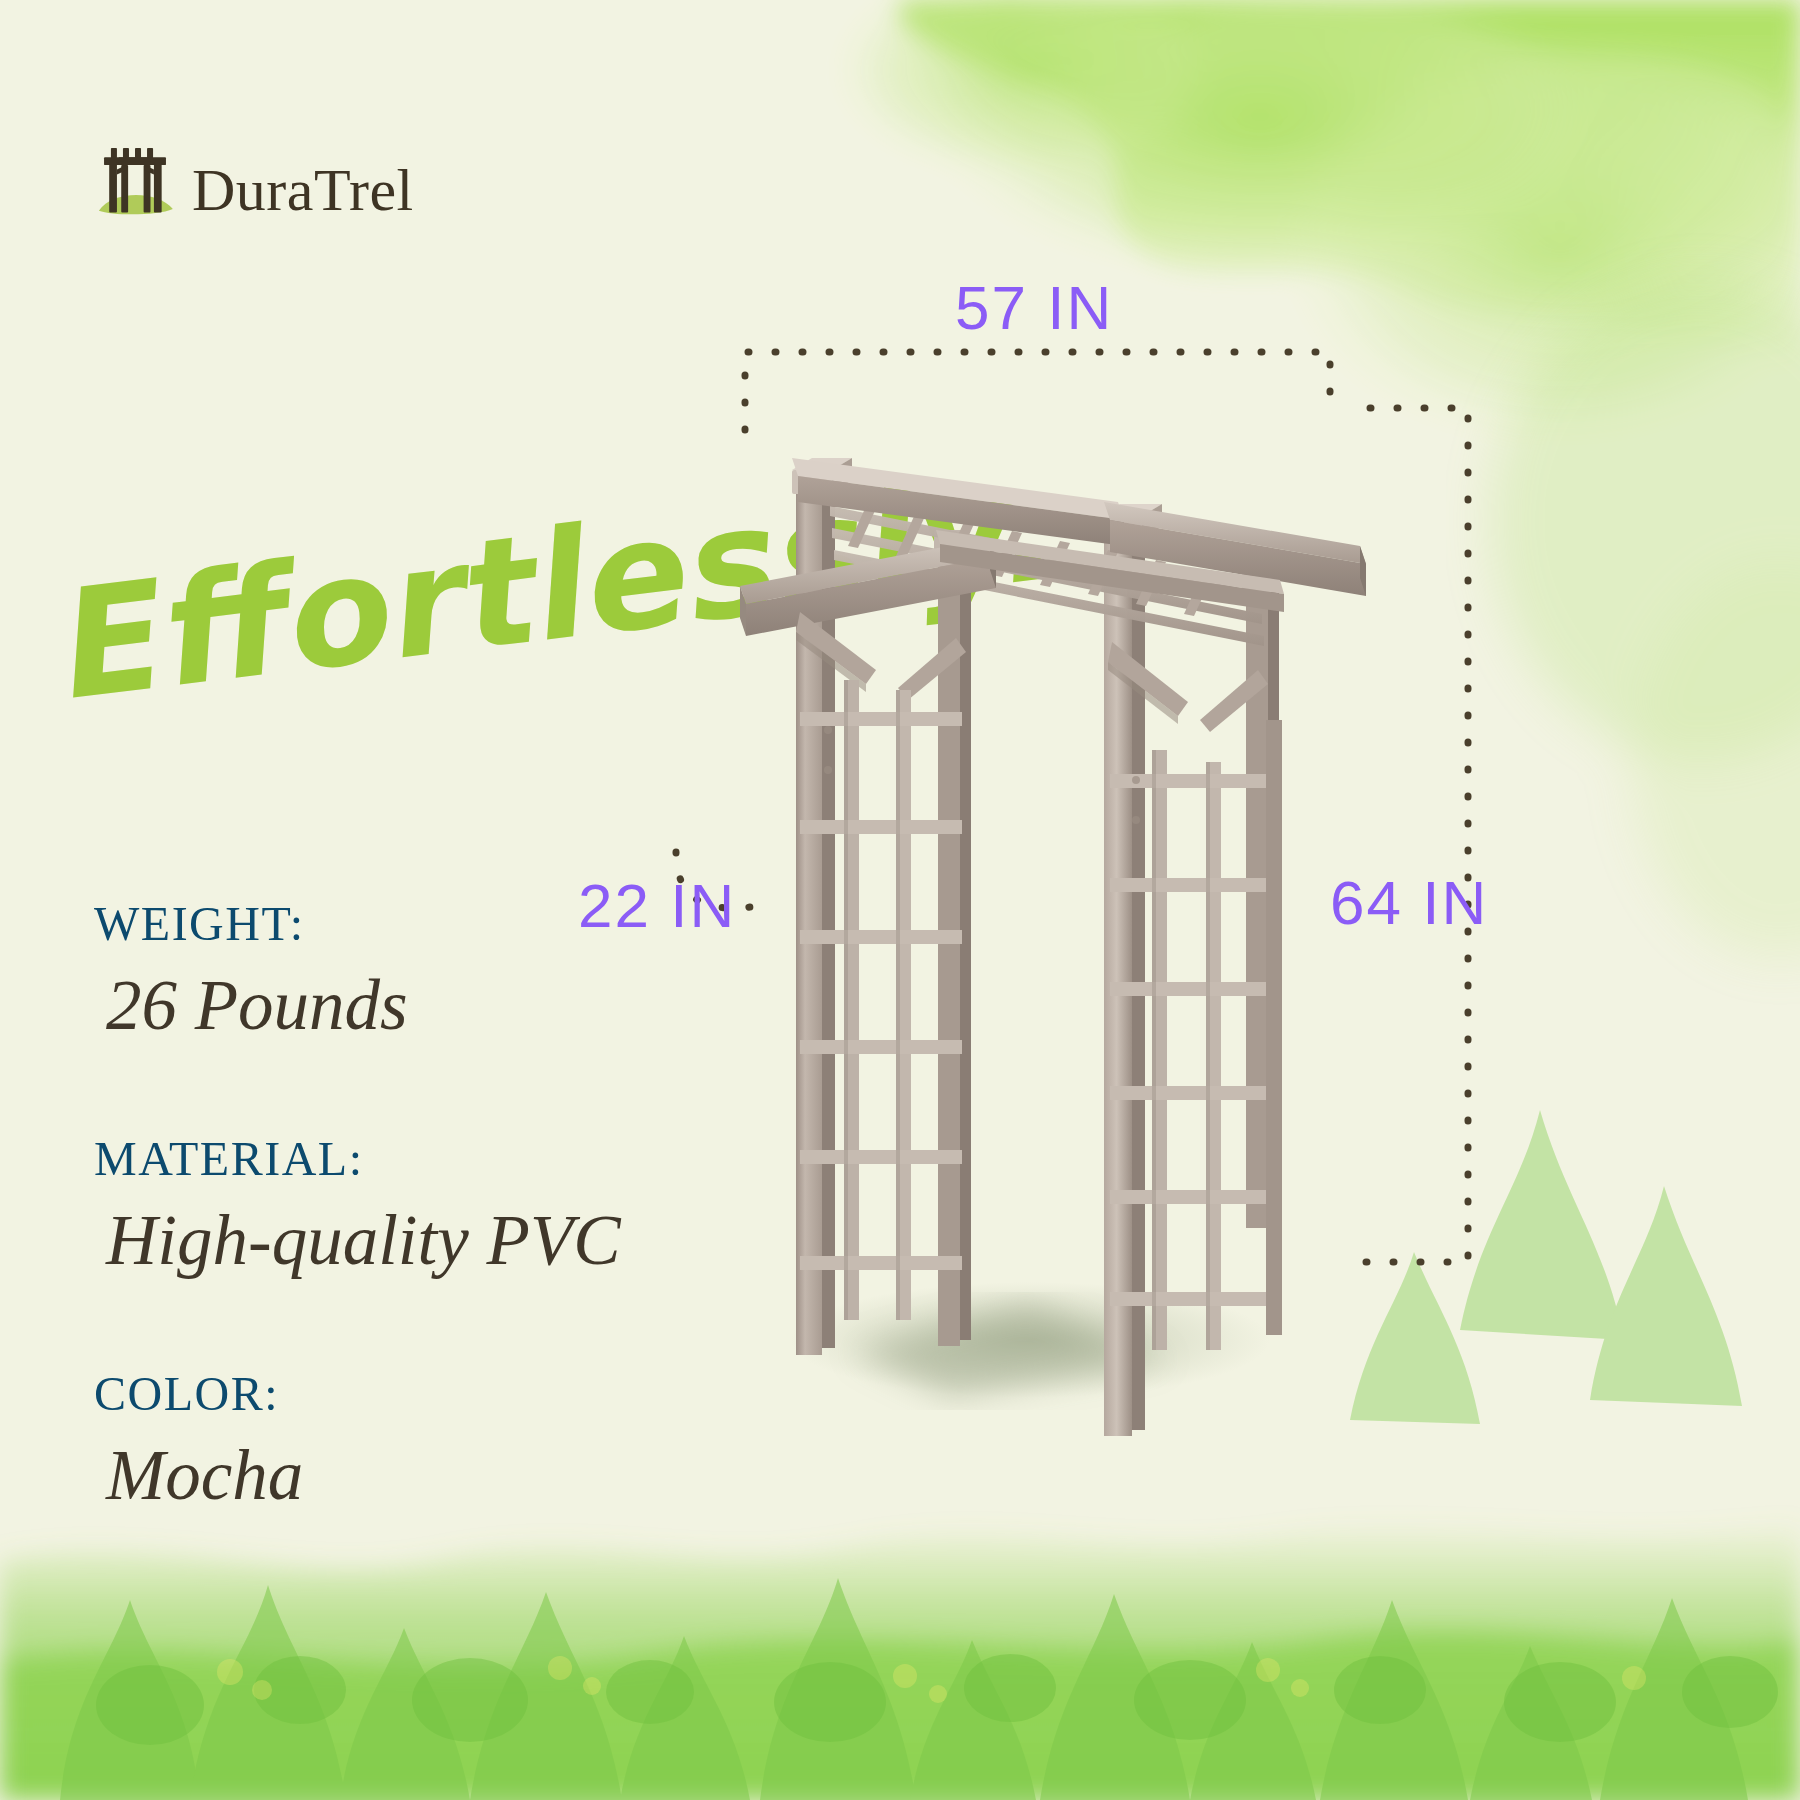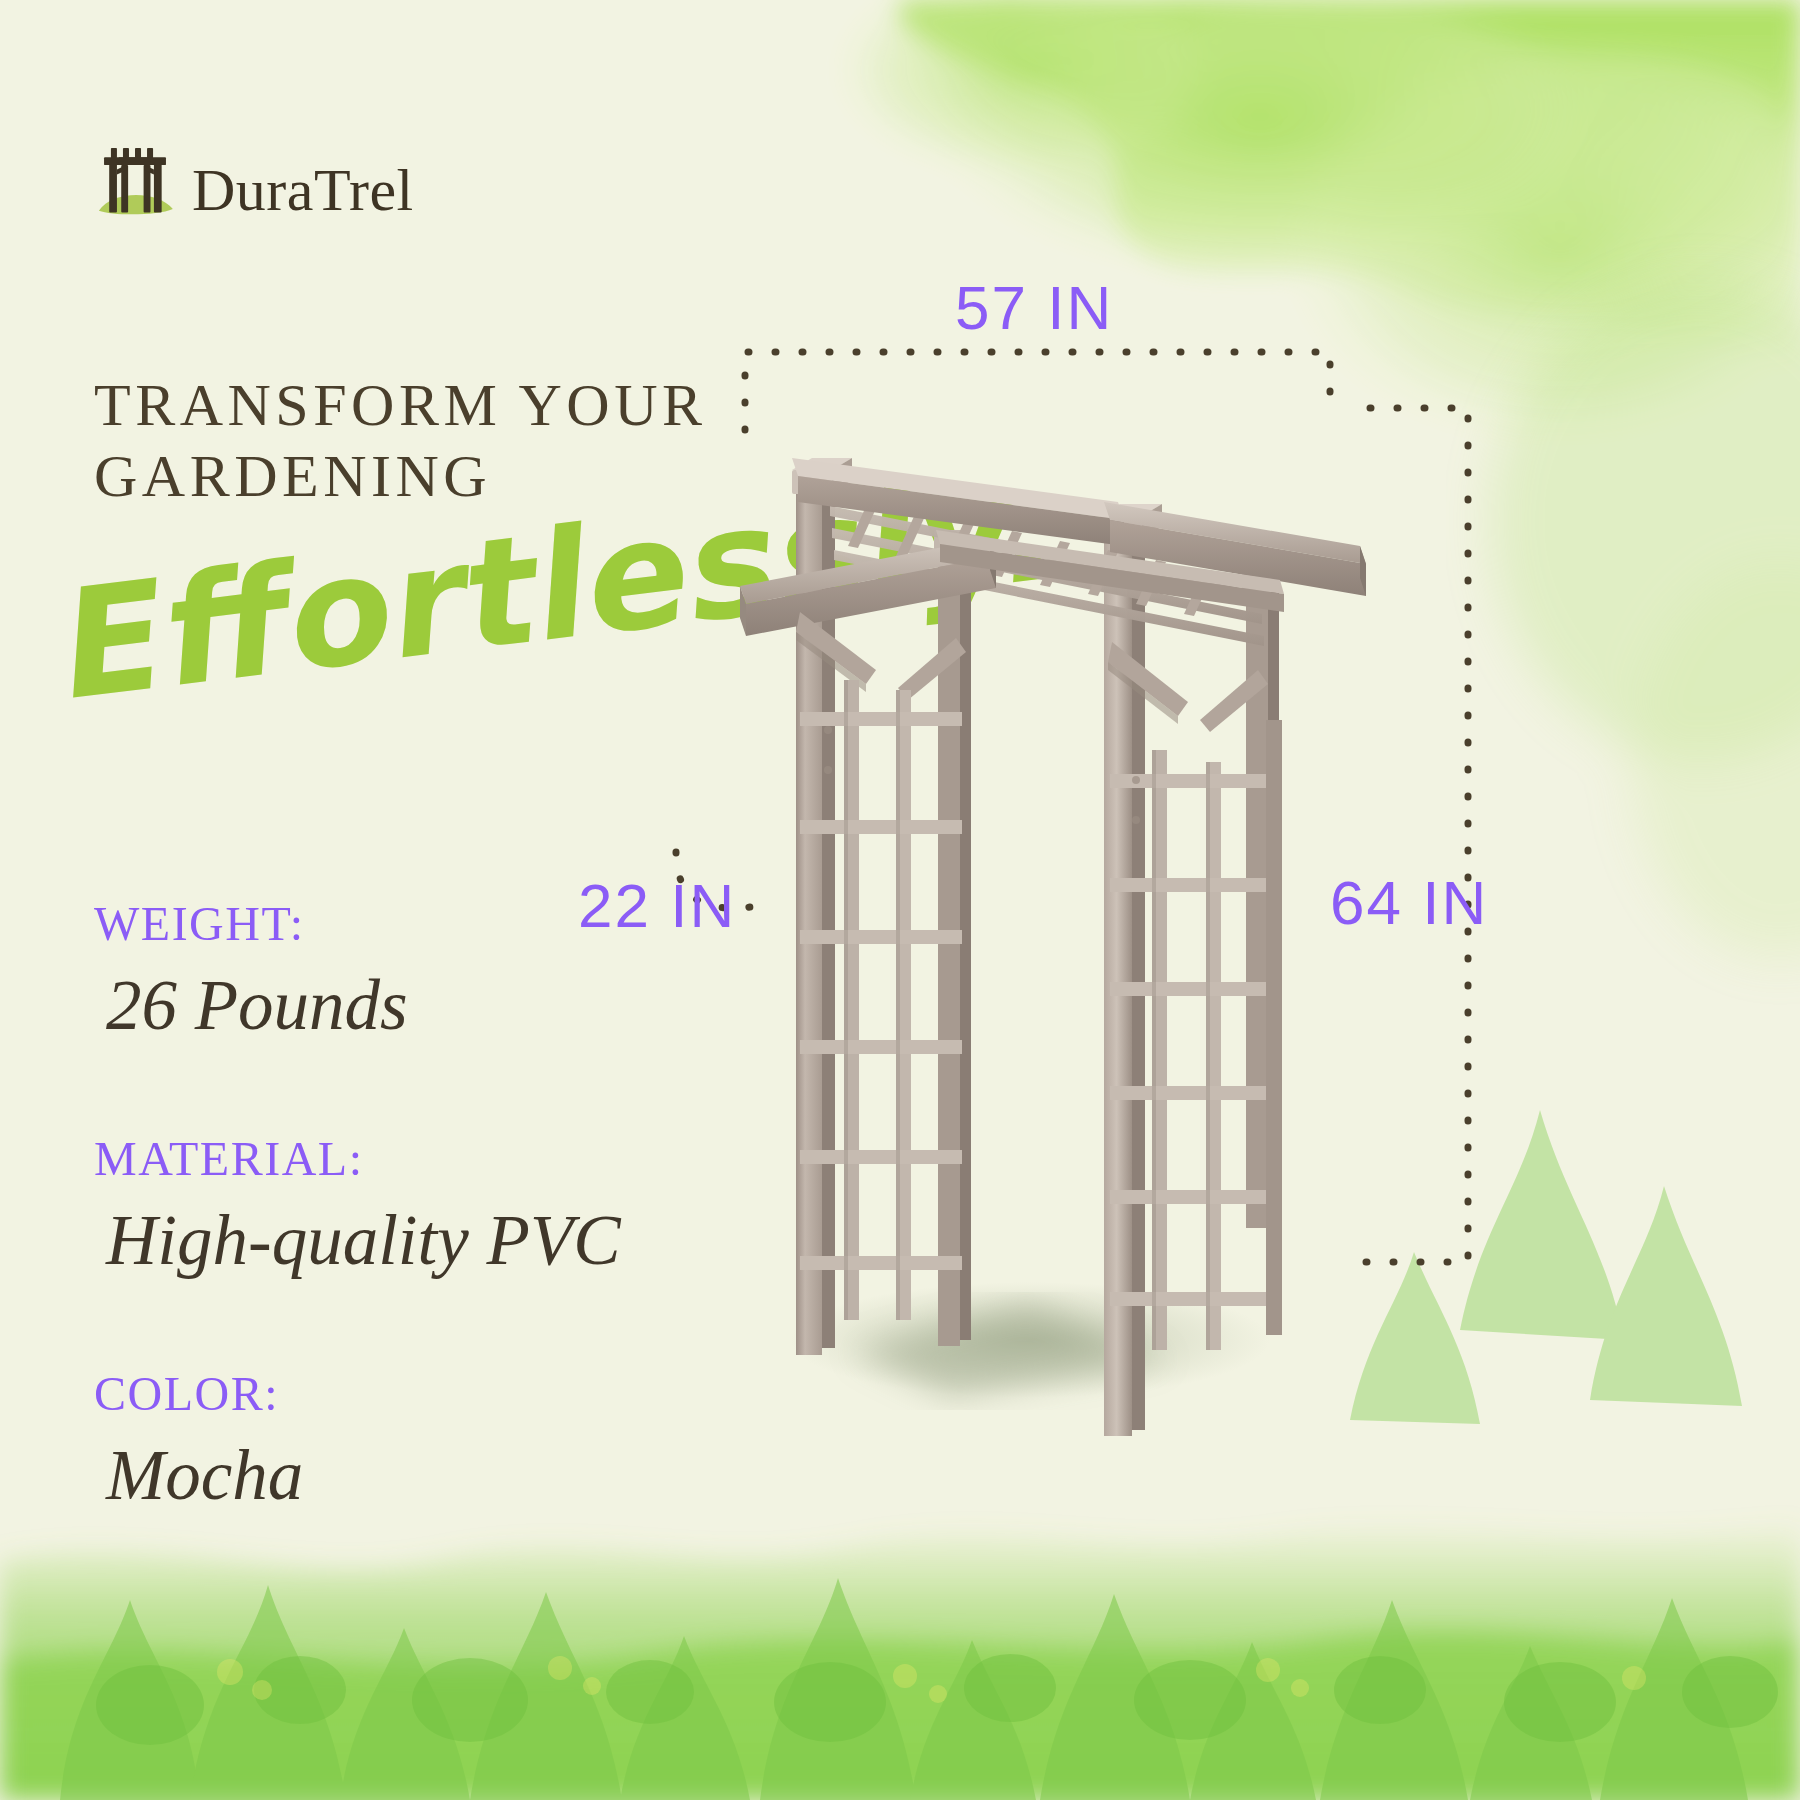--- a/index.html
+++ b/index.html
@@ -37,21 +37,21 @@
   .script-text{
     font-family:"DejaVu Sans", sans-serif;
     font-size:150px;font-style:italic;font-weight:700;
     fill:#9ccb3b;
   }
 
   
   .spec{position:absolute;left:94px;}
   .spec-label{
     font-family:"Liberation Serif", serif;
-    font-size:48px;color:#8b5cf6;letter-spacing:1.5px;text-transform:uppercase;
+    font-size:48px;color:#0c4a6e;letter-spacing:1.5px;text-transform:uppercase;
     line-height:1;margin:0 0 22px 0;
   }
   .spec-value{
     font-family:"Liberation Serif", serif;
     font-style:italic;font-size:71px;color:#40372a;line-height:1;margin:12px;
   }
   #spec-weight{top:900px;}
   #spec-material{top:1135px;}
   #spec-color{top:1370px;}
 
@@ -192,24 +192,20 @@
         <rect x="60" y="33" width="8" height="55" rx="1"></rect>
         <rect x="72" y="30" width="9" height="58" rx="1"></rect>
         <path d="M29 38 L40 33 L40 39 L29 44 Z"></path>
         <path d="M72 38 L61 33 L61 39 L72 44 Z"></path>
         <rect x="31" y="24" width="40" height="5" rx="1"></rect>
       </g>
     </svg>
     <span class="logo-word">DuraTrel</span>
   </div>
 
-  <div class="headline">
-    <span>TRANSFORM YOUR</span>
-    <span class="l2">GARDENING</span>
-  </div>
 
   <div class="script-wrap">
     <svg class="script-svg" viewBox="0 0 720 230">
       <text class="script-text" id="script-word-text" x="10" y="178" transform="rotate(-7 10 178)">Effortlessly.</text>
     </svg>
   </div>
 
   <div class="spec" id="spec-weight">
     <p class="spec-label">WEIGHT:</p>
     <p class="spec-value">26 Pounds</p>

